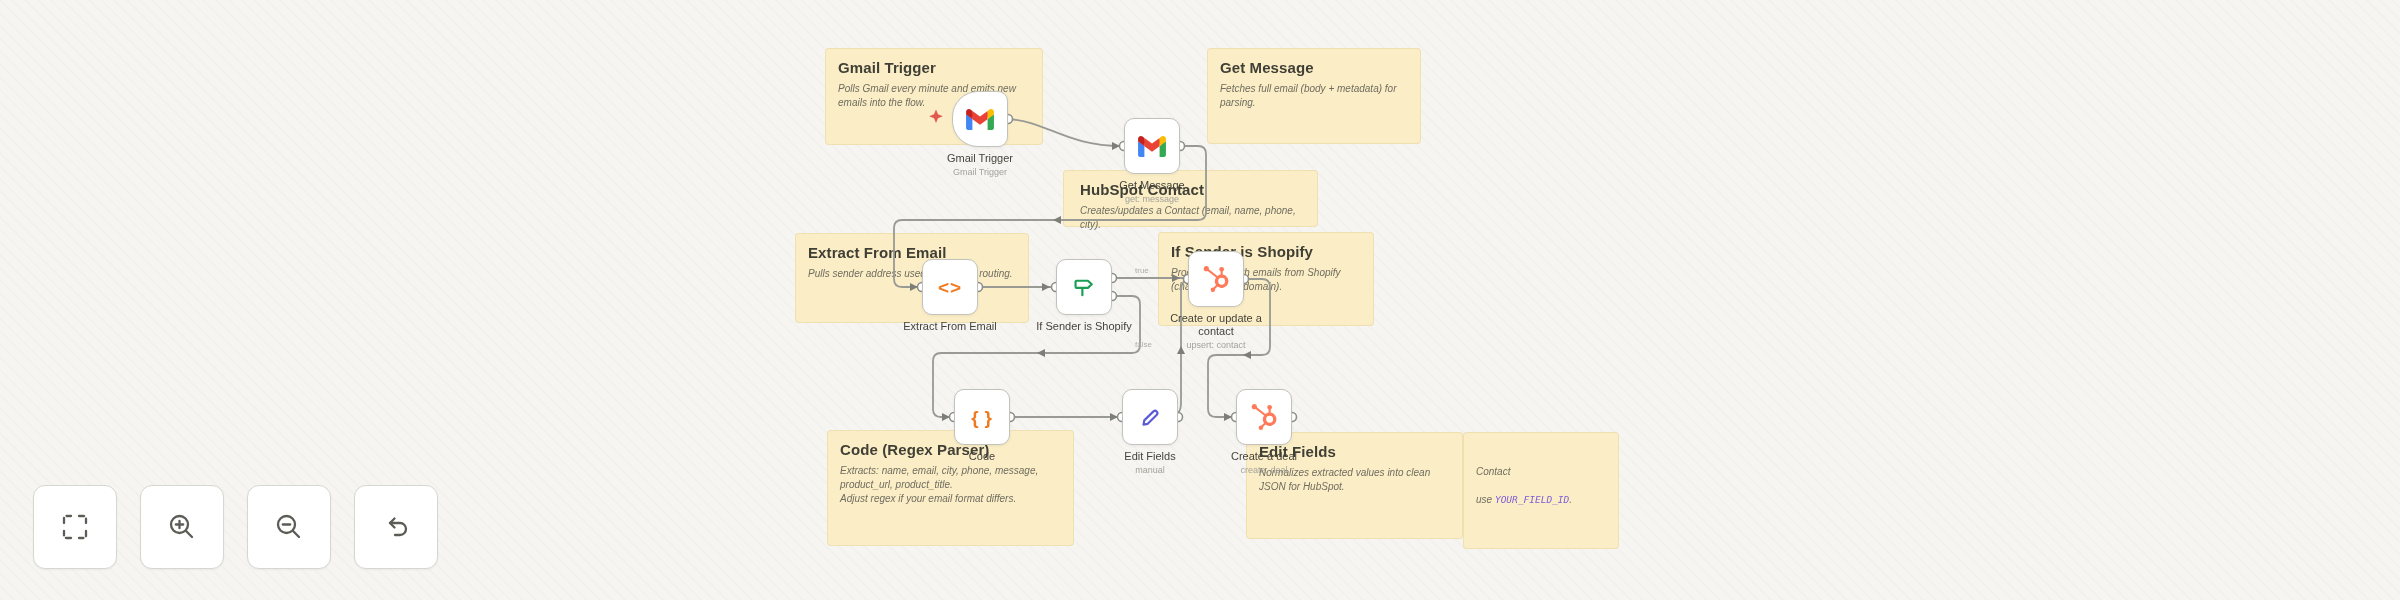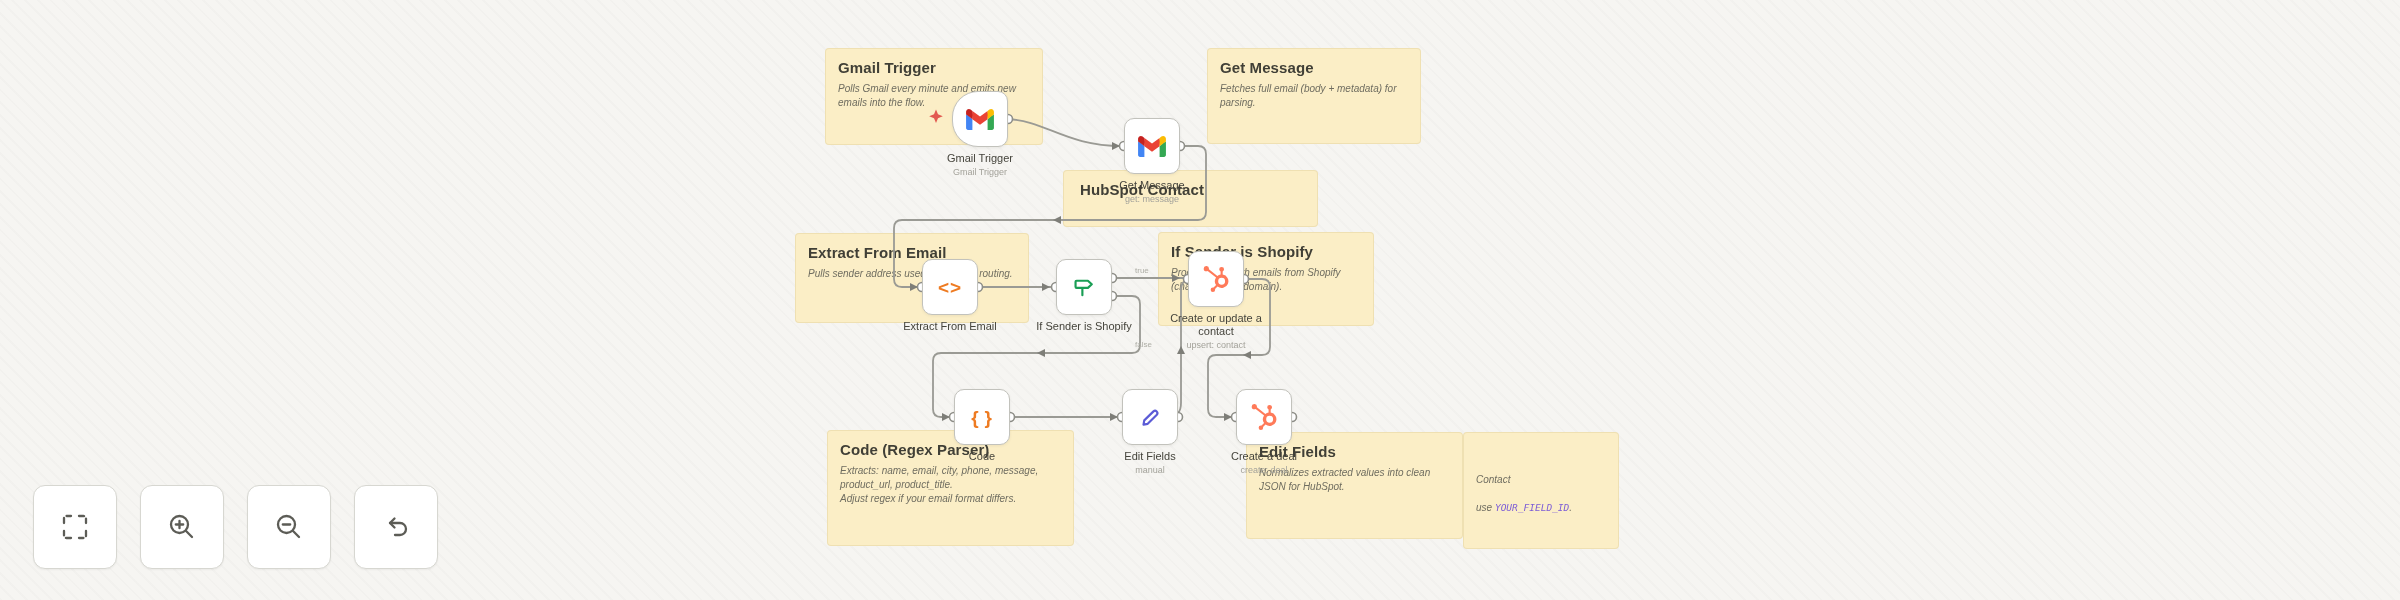--- a/index.html
+++ b/index.html
@@ -57,20 +57,21 @@
     <div class="sticky-body">Polls Gmail every minute and emits new emails into the flow.</div>
   </div>
 
   <div class="sticky" style="left:1207px;top:48px;width:214px;height:96px;">
     <div class="sticky-title">Get Message</div>
     <div class="sticky-body">Fetches full email (body + metadata) for parsing.</div>
   </div>
 
   <div class="sticky" style="left:1063px;top:170px;width:255px;height:57px;padding-left:16px;">
     <div class="sticky-title">HubSpot Contact</div>
+    <div class="sticky-body">Creates/updates a Contact (email, name, phone, city).</div>
   </div>
 
   <div class="sticky" style="left:795px;top:233px;width:234px;height:90px;">
     <div class="sticky-title">Extract From Email</div>
     <div class="sticky-body">Pulls sender address used for Shopify routing.</div>
   </div>
 
   <div class="sticky" style="left:1158px;top:232px;width:216px;height:94px;">
     <div class="sticky-title">If Sender is Shopify</div>
     <div class="sticky-body">Proceed only with emails from Shopify (change to your domain).</div>
@@ -80,21 +81,21 @@
     <div class="sticky-title">Code (Regex Parser)</div>
     <div class="sticky-body">Extracts: name, email, city, phone, message, product_url, product_title.
 Adjust regex if your email format differs.</div>
   </div>
 
   <div class="sticky" style="left:1246px;top:432px;width:217px;height:107px;">
     <div class="sticky-title">Edit Fields</div>
     <div class="sticky-body">Normalizes extracted values into clean JSON for HubSpot.</div>
   </div>
 
-  <div class="sticky" style="left:1463px;top:432px;width:156px;height:117px;padding-top:26px;">
+  <div class="sticky" style="left:1463px;top:432px;width:156px;height:117px;padding-top:18px;">
     <div class="sticky-body">
       <span>Contact</span><br>
       <span>use </span><span class="code-token">YOUR_FIELD_ID</span><span>.</span>
     </div>
   </div>
 
   <svg id="edges" width="2400" height="600" viewBox="0 0 2400 600">
 
     <path d="M936,109.5 l2,4.8 4.8,2 -4.8,2 -2,4.8 -2,-4.8 -4.8,-2 4.8,-2 z" fill="#e25950"></path>
 

